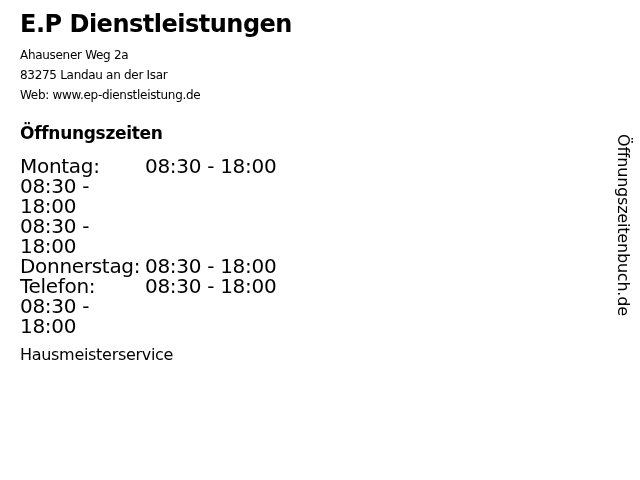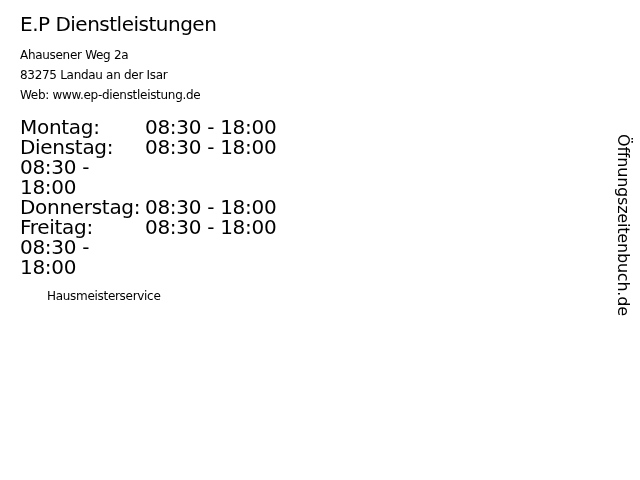--- a/index.html
+++ b/index.html
@@ -17,23 +17,23 @@
     overflow: hidden;
   }
   .content {
     position: absolute;
     left: 20px;
     top: 0;
     right: 40px;
   }
   .business-name {
     margin: 12px 0 0 0;
-    font-size: 20px;
+    font-size: 24px;
     line-height: 24px;
-    font-weight: normal;
+    font-weight: bold;
     letter-spacing: -0.5px;
   }
   .address {
     margin-top: 9px;
     font-size: 12px;
     line-height: 20px;
     letter-spacing: -0.3px;
   }
   .section-heading {
     margin: 0;
@@ -53,24 +53,23 @@
   }
   .hours-row {
     display: grid;
     grid-template-columns: 125px 1fr;
   }
   .more-heading {
     margin-top: 19px;
   }
   .more-text {
     margin-top: 9px;
-    font-size: 12px;
+    font-size: 16px;
     line-height: 20px;
     letter-spacing: -0.3px;
-    margin-left: 27px;
   }
   .brand-ribbon {
     position: absolute;
     top: 134px;
     right: 7px;
     writing-mode: vertical-rl;
     font-size: 16px;
     line-height: 20px;
     letter-spacing: -0.2px;
     color: #000000;
@@ -84,39 +83,39 @@
   <div class="content">
 
     <h1 class="business-name">E.P Dienstleistungen</h1>
 
     <div class="address">
       <div>Ahausener Weg 2a</div>
       <div>83275 Landau an der Isar</div>
       <div><span>Web: </span><span>www.ep-dienstleistung.de</span></div>
     </div>
 
+    <h2 class="section-heading hours-heading">Öffnungszeiten</h2>
 
     <div class="hours-table">
       <div class="hours-row">
         <span>Montag:</span>
         <span>08:30 - 18:00</span>
       </div>
       <div class="hours-row">
-        <span>Dienstag:</span>
         <span>08:30 - 18:00</span>
       </div>
       <div class="hours-row">
         <span>08:30 - 18:00</span>
       </div>
       <div class="hours-row">
         <span>Donnerstag:</span>
         <span>08:30 - 18:00</span>
       </div>
       <div class="hours-row">
-        <span>Freitag:</span>
+        <span>Telefon:</span>
         <span>08:30 - 18:00</span>
       </div>
       <div class="hours-row">
         <span>08:30 - 18:00</span>
       </div>
     </div>
 
 
     <div class="more-text">Hausmeisterservice</div>
 

